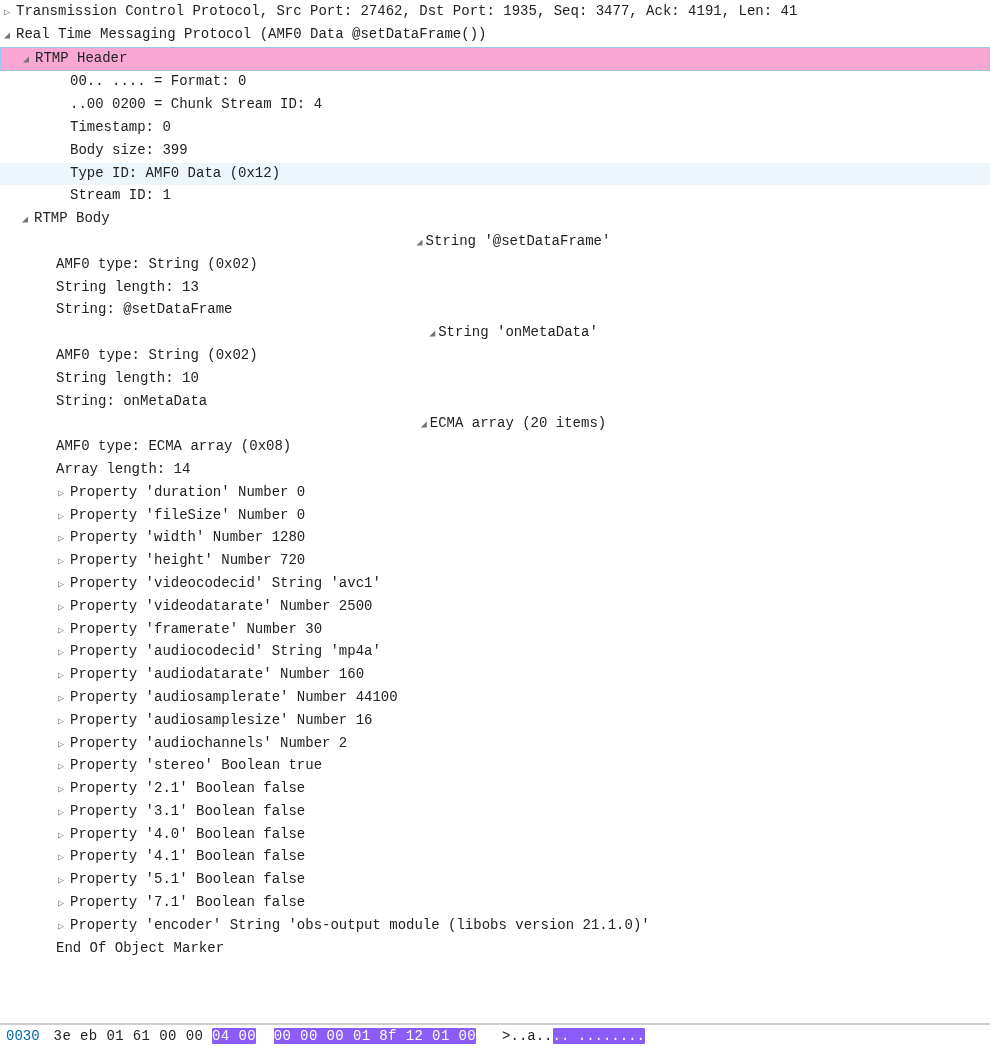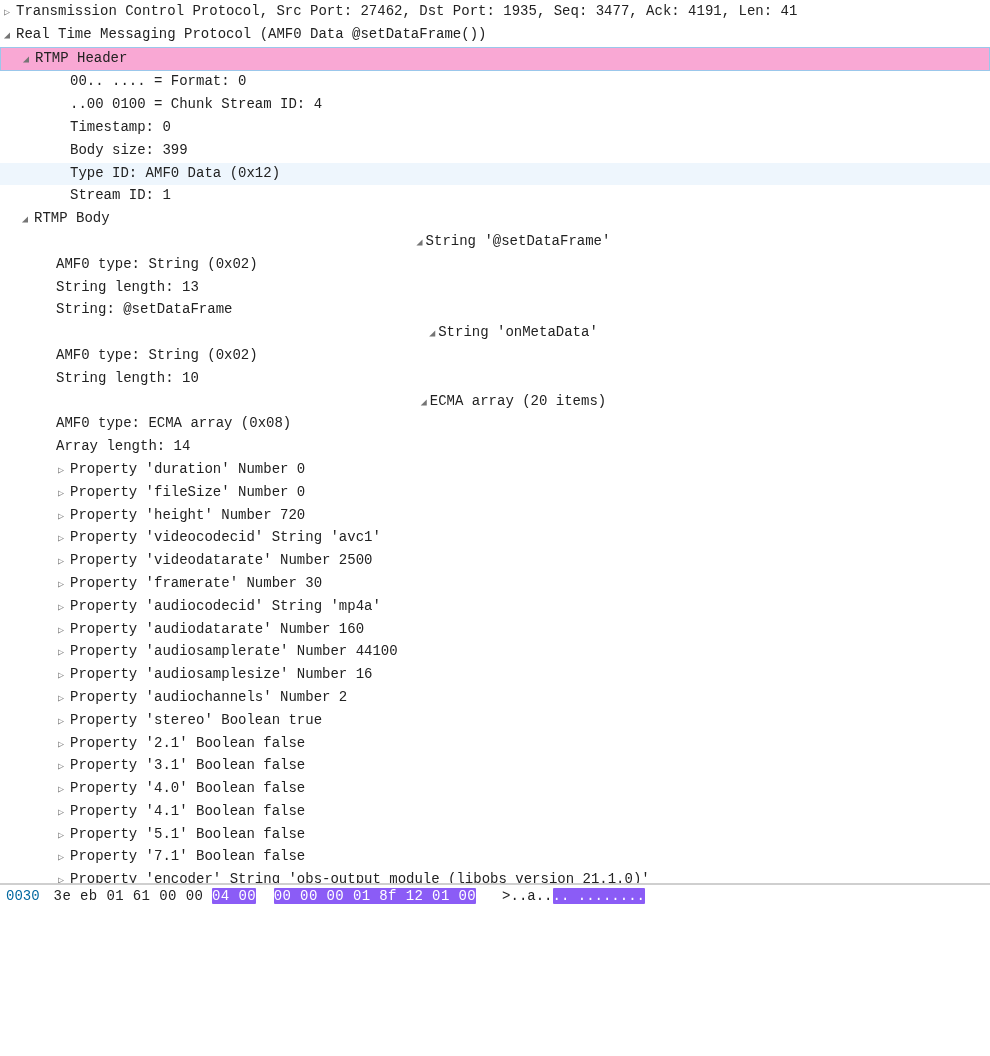--- a/index.html
+++ b/index.html
@@ -8,21 +8,21 @@
     width: 990px;
     font-family: Consolas, 'Courier New', monospace;
     font-size: 14px;
     color: #222;
     background: #ffffff;
   }
   .tree {
     padding: 1px 0;
     background: #ffffff;
     border-bottom: 2px solid #cfcfcf;
-    height: 885px;
+    height: 1025px;
     overflow: hidden;
     box-sizing: border-box;
   }
   .row {
     white-space: pre;
     line-height: 20.8px;
     padding: 0 6px;
     box-sizing: border-box;
   }
   .selected {
@@ -80,42 +80,44 @@
 <body>
 
 <div class="tree">
 
   <div class="row indent0"><span class="twisty twisty-closed"></span><span>Transmission Control Protocol, Src Port: 27462, Dst Port: 1935, Seq: 3477, Ack: 4191, Len: 41</span></div>
 
   <div class="row indent0"><span class="twisty twisty-open"></span><span>Real Time Messaging Protocol (AMF0 Data @setDataFrame())</span></div>
 
   <div class="row indent1 selected"><span class="twisty twisty-open"></span><span>RTMP Header</span></div>
     <div class="row indent3"><span class="twisty twisty-none"></span><span>00.. .... = Format: 0</span></div>
-    <div class="row indent3"><span class="twisty twisty-none"></span><span>..00 0100 = Chunk Stream ID: 4</span></div>
+    <div class="row indent3"><span class="twisty twisty-none"></span><span>..00 0200 = Chunk Stream ID: 4</span></div>
     <div class="row indent3"><span class="twisty twisty-none"></span><span>Timestamp: 0</span></div>
     <div class="row indent3"><span class="twisty twisty-none"></span><span>Body size: 399</span></div>
     <div class="row indent3 highlight"><span class="twisty twisty-none"></span><span>Type ID: AMF0 Data (0x12)</span></div>
     <div class="row indent3"><span class="twisty twisty-none"></span><span>Stream ID: 1</span></div>
 
   <div class="row indent1"><span class="twisty twisty-open"></span><span>RTMP Body</span></div>
 
     <div class="row indent2"><span class="twisty twisty-open"></span><span>String '@setDataFrame'</span></div>
       <div class="row indent4"><span class="twisty twisty-none"></span><span>AMF0 type: String (0x02)</span></div>
       <div class="row indent4"><span class="twisty twisty-none"></span><span>String length: 13</span></div>
       <div class="row indent4"><span class="twisty twisty-none"></span><span>String: @setDataFrame</span></div>
 
     <div class="row indent2"><span class="twisty twisty-open"></span><span>String 'onMetaData'</span></div>
       <div class="row indent4"><span class="twisty twisty-none"></span><span>AMF0 type: String (0x02)</span></div>
       <div class="row indent4"><span class="twisty twisty-none"></span><span>String length: 10</span></div>
+      <div class="row indent4"><span class="twisty twisty-none"></span><span>String: onMetaData</span></div>
 
     <div class="row indent2"><span class="twisty twisty-open"></span><span>ECMA array (20 items)</span></div>
       <div class="row indent4"><span class="twisty twisty-none"></span><span>AMF0 type: ECMA array (0x08)</span></div>
       <div class="row indent4"><span class="twisty twisty-none"></span><span>Array length: 14</span></div>
       <div class="row indent3"><span class="twisty twisty-closed"></span><span>Property 'duration' Number 0</span></div>
       <div class="row indent3"><span class="twisty twisty-closed"></span><span>Property 'fileSize' Number 0</span></div>
+      <div class="row indent3"><span class="twisty twisty-closed"></span><span>Property 'width' Number 1280</span></div>
       <div class="row indent3"><span class="twisty twisty-closed"></span><span>Property 'height' Number 720</span></div>
       <div class="row indent3"><span class="twisty twisty-closed"></span><span>Property 'videocodecid' String 'avc1'</span></div>
       <div class="row indent3"><span class="twisty twisty-closed"></span><span>Property 'videodatarate' Number 2500</span></div>
       <div class="row indent3"><span class="twisty twisty-closed"></span><span>Property 'framerate' Number 30</span></div>
       <div class="row indent3"><span class="twisty twisty-closed"></span><span>Property 'audiocodecid' String 'mp4a'</span></div>
       <div class="row indent3"><span class="twisty twisty-closed"></span><span>Property 'audiodatarate' Number 160</span></div>
       <div class="row indent3"><span class="twisty twisty-closed"></span><span>Property 'audiosamplerate' Number 44100</span></div>
       <div class="row indent3"><span class="twisty twisty-closed"></span><span>Property 'audiosamplesize' Number 16</span></div>
       <div class="row indent3"><span class="twisty twisty-closed"></span><span>Property 'audiochannels' Number 2</span></div>
       <div class="row indent3"><span class="twisty twisty-closed"></span><span>Property 'stereo' Boolean true</span></div>

